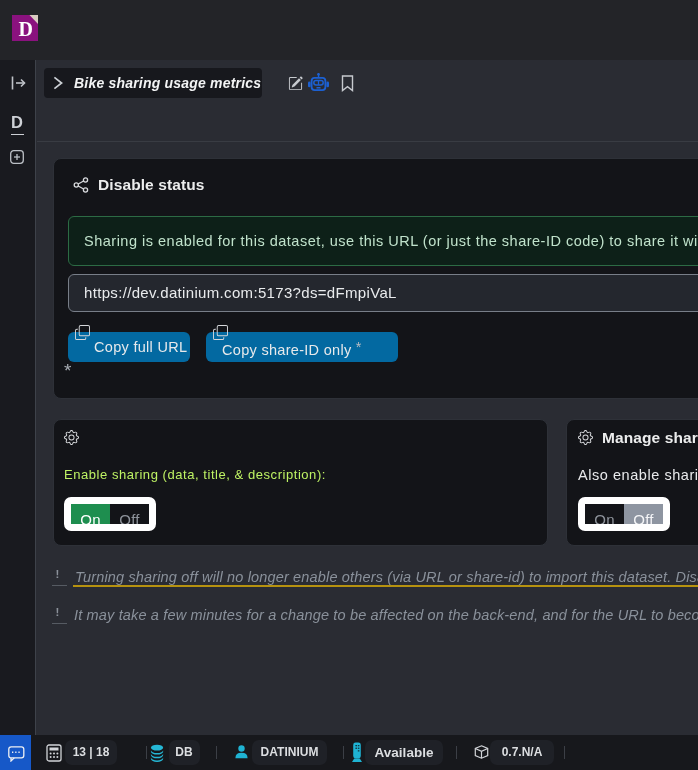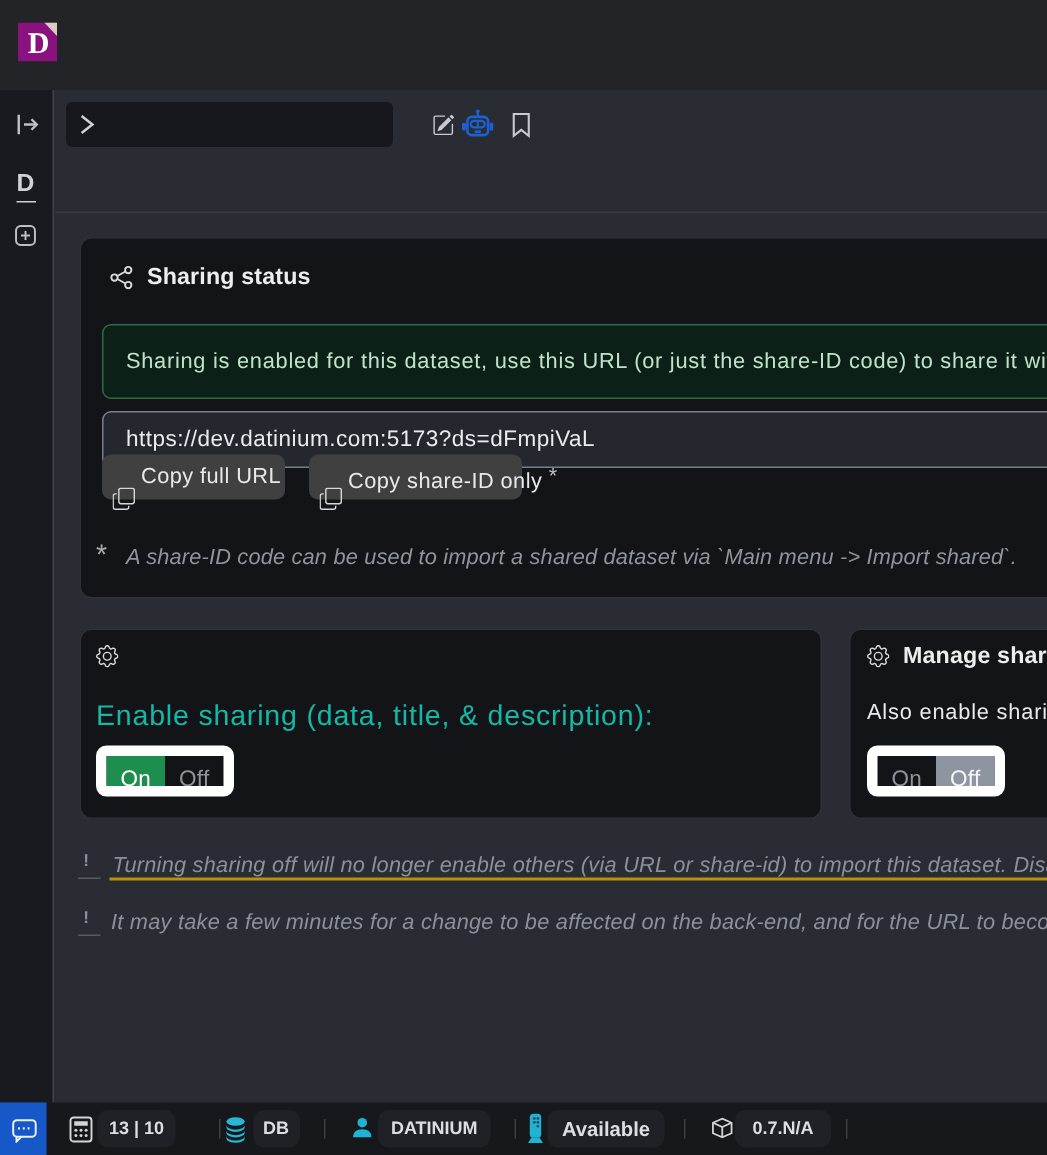--- a/index.html
+++ b/index.html
@@ -18,21 +18,21 @@
 #titlestrip{left:44px;top:68px;width:218px;height:30px;background:#17181d;border-radius:4px}
 #titletext{left:74px;top:68px;height:30px;line-height:30px;font-size:14px;font-weight:bold;font-style:italic;color:#f3f4f5;letter-spacing:0.2px}
 #divider{left:37px;top:141px;width:661px;height:1px;background:#393c43}
 .card{background:#131418;border:1px solid #2e3138;border-radius:8px}
 #card1{left:53px;top:158px;width:700px;height:241px}
 #card2{left:53px;top:419px;width:495px;height:127px}
 #card3{left:566px;top:419px;width:330px;height:127px}
 .cardtitle{font-size:15.5px;font-weight:bold;color:#eceded;letter-spacing:0.1px;white-space:nowrap}
 #greenbox{left:68px;top:216px;width:670px;height:50px;background:#0d2018;border:1px solid #2c6b44;border-radius:6px;line-height:48px;padding-left:15px;font-size:14.5px;color:#c0e2cb;letter-spacing:0.5px;white-space:nowrap;overflow:hidden}
 #urlinput{left:68px;top:274px;width:670px;height:38px;background:#24272e;border:1px solid #787e88;border-radius:6px;line-height:36px;padding-left:15px;font-size:15px;color:#e9ebed;letter-spacing:0.33px;white-space:nowrap;overflow:hidden}
-.btn{top:303px;height:30px;background:#404040;border-radius:6px;color:#e7e9eb;font-size:14.5px;letter-spacing:0.3px;line-height:30px;white-space:nowrap}
+.btn{top:332px;height:30px;background:#0369a1;border-radius:6px;color:#e7e9eb;font-size:14.5px;letter-spacing:0.3px;line-height:30px;white-space:nowrap}
 .toggle{top:497px;height:34px;border:7px solid #ffffff;border-radius:7px;overflow:hidden;display:flex}
 .tg{width:45px;height:32px;line-height:32px;text-align:center;font-size:15px;letter-spacing:0.2px}
 .tg.on-sel{background:#1e8e4f;color:#fff}
 .tg.off-sel{background:#8e95a1;color:#f4f5f7}
 .tg.unsel{color:#8e939b}
 .wtext{font-style:italic;font-size:14.5px;letter-spacing:0.16px;color:#8a919b;white-space:nowrap}
 .bang{font-size:11.5px;color:#8b919a;font-weight:bold}
 .bangline{width:15px;height:1px;background:#565b63}
 .ylw{height:2px;background:#b6920f}
 </style>
@@ -59,20 +59,21 @@
   <svg class="abs" style="left:10px;top:150px" width="14" height="14" viewBox="0 0 14 14" fill="none" stroke="#bcc0c6" stroke-width="1.3">
     <rect x="0.7" y="0.7" width="12.6" height="12.6" rx="3"></rect>
       <path d="M7 4 V10"></path>
       <path d="M4 7 H10"></path>
   </svg>
 
   <div class="abs" id="titlestrip"></div>
   <svg class="abs" style="left:50px;top:75px" width="16" height="16" viewBox="0 0 16 16" fill="none" stroke="#ccd0d5" stroke-width="1.7">
     <path d="M4.4 2.3 L11.6 8 L4.4 13.7"></path>
   </svg>
+  <div class="abs" id="titletext">Bike sharing usage metrics</div>
 
   <svg class="abs" style="left:288px;top:76px" width="15" height="15" viewBox="0 0 16 16" fill="#c7cacf">
     <path d="M15.502 1.94a.5.5 0 0 1 0 .706L14.459 3.69l-2-2L13.502.646a.5.5 0 0 1 .707 0l1.293 1.293zm-1.75 2.456-2-2L4.939 9.21a.5.5 0 0 0-.121.196l-.805 2.414a.25.25 0 0 0 .316.316l2.414-.805a.5.5 0 0 0 .196-.12l6.813-6.814z"></path>
     <path fill-rule="evenodd" d="M1 13.5A1.5 1.5 0 0 0 2.5 15h11a1.5 1.5 0 0 0 1.5-1.5v-6a.5.5 0 0 0-1 0v6a.5.5 0 0 1-.5.5h-11a.5.5 0 0 1-.5-.5v-11a.5.5 0 0 1 .5-.5H9a.5.5 0 0 0 0-1H2.5A1.5 1.5 0 0 0 1 2.5v11z"></path>
   </svg>
   <svg class="abs" style="left:307.5px;top:73px" width="21" height="19" viewBox="0 0 21 19">
     <g fill="#1c60d2">
       <rect x="9.8" y="1" width="1.5" height="3.4"></rect>
       <circle cx="10.5" cy="1.2" r="1.3"></circle>
       <rect x="0" y="8.6" width="2.6" height="5.6" rx="1.3"></rect>
@@ -92,42 +93,41 @@
   <div class="abs" id="divider"></div>
 
   <div class="abs card" id="card1"></div>
   <svg class="abs" style="left:73px;top:177px" width="16" height="16" viewBox="0 0 16 16" fill="none" stroke="#d8dadd" stroke-width="1.3">
     <circle cx="12.5" cy="3" r="2.1"></circle>
       <circle cx="3.3" cy="8" r="2.1"></circle>
       <circle cx="12.5" cy="13" r="2.1"></circle>
     <path d="M5.2 7 L10.6 4"></path>
       <path d="M5.2 9 L10.6 12"></path>
   </svg>
-  <div class="abs cardtitle" style="left:98px;top:176px">Sharing status</div>
+  <div class="abs cardtitle" style="left:98px;top:176px">Disable status</div>
   <div class="abs" id="greenbox">Sharing is enabled for this dataset, use this URL (or just the share-ID code) to share it with others.</div>
   <div class="abs" id="urlinput">https://dev.datinium.com:5173?ds=dFmpiVaL</div>
 
   <div class="abs btn" style="left:68px;width:122px;padding-left:26px">Copy full URL</div>
-  <div class="abs btn" style="left:206px;width:142px;padding-left:26px">Copy share-ID only <span style="color:#b9bdc3;vertical-align:3px">*</span></div>
+  <div class="abs btn" style="left:206px;width:192px;padding-left:16px">Copy share-ID only <span style="color:#b9bdc3;vertical-align:3px">*</span></div>
   <svg class="abs" style="left:75px;top:325px" width="15" height="15" viewBox="0 0 16 16" fill="#d5d7da">
     <path d="M4 2a2 2 0 0 1 2-2h8a2 2 0 0 1 2 2v8a2 2 0 0 1-2 2H6a2 2 0 0 1-2-2V2Zm2-1a1 1 0 0 0-1 1v8a1 1 0 0 0 1 1h8a1 1 0 0 0 1-1V2a1 1 0 0 0-1-1H6ZM2 5a1 1 0 0 0-1 1v8a1 1 0 0 0 1 1h8a1 1 0 0 0 1-1v-1h1v1a2 2 0 0 1-2 2H2a2 2 0 0 1-2-2V6a2 2 0 0 1 2-2h1v1H2Z"></path>
   </svg>
   <svg class="abs" style="left:213px;top:325px" width="15" height="15" viewBox="0 0 16 16" fill="#d5d7da">
     <path d="M4 2a2 2 0 0 1 2-2h8a2 2 0 0 1 2 2v8a2 2 0 0 1-2 2H6a2 2 0 0 1-2-2V2Zm2-1a1 1 0 0 0-1 1v8a1 1 0 0 0 1 1h8a1 1 0 0 0 1-1V2a1 1 0 0 0-1-1H6ZM2 5a1 1 0 0 0-1 1v8a1 1 0 0 0 1 1h8a1 1 0 0 0 1-1v-1h1v1a2 2 0 0 1-2 2H2a2 2 0 0 1-2-2V6a2 2 0 0 1 2-2h1v1H2Z"></path>
   </svg>
 
   <div class="abs" style="left:64px;top:360px;font-size:19px;color:#a9aeb5">*</div>
-  <div class="abs" style="left:84px;top:364px;font-size:14.5px;letter-spacing:0.13px;font-style:italic;color:#8f949d;white-space:nowrap">A share-ID code can be used to import a shared dataset via `Main menu -&gt; Import shared`.</div>
 
   <div class="abs card" id="card2"></div>
   <svg class="abs gear" style="left:64px;top:430px" width="15" height="15" viewBox="0 0 16 16" fill="#d8dadd">
     <path d="M8 4.754a3.246 3.246 0 1 0 0 6.492 3.246 3.246 0 0 0 0-6.492zM5.754 8a2.246 2.246 0 1 1 4.492 0 2.246 2.246 0 0 1-4.492 0z"></path>
     <path d="M9.796 1.343c-.527-1.79-3.065-1.79-3.592 0l-.094.319a.873.873 0 0 1-1.255.52l-.292-.16c-1.64-.892-3.433.902-2.54 2.541l.159.292a.873.873 0 0 1-.52 1.255l-.319.094c-1.79.527-1.79 3.065 0 3.592l.319.094a.873.873 0 0 1 .52 1.255l-.16.292c-.892 1.64.901 3.434 2.541 2.54l.292-.159a.873.873 0 0 1 1.255.52l.094.319c.527 1.79 3.065 1.79 3.592 0l.094-.319a.873.873 0 0 1 1.255-.52l.292.16c1.64.893 3.434-.902 2.54-2.541l-.159-.292a.873.873 0 0 1 .52-1.255l.319-.094c1.79-.527 1.79-3.065 0-3.592l-.319-.094a.873.873 0 0 1-.52-1.255l.16-.292c.893-1.64-.902-3.433-2.541-2.54l-.292.159a.873.873 0 0 1-1.255-.52l-.094-.319zm-2.633.283c.246-.835 1.428-.835 1.674 0l.094.319a1.873 1.873 0 0 0 2.693 1.115l.291-.16c.764-.415 1.6.42 1.184 1.185l-.159.292a1.873 1.873 0 0 0 1.116 2.692l.318.094c.835.246.835 1.428 0 1.674l-.319.094a1.873 1.873 0 0 0-1.115 2.693l.16.291c.415.764-.42 1.6-1.185 1.184l-.291-.159a1.873 1.873 0 0 0-2.693 1.116l-.094.318c-.246.835-1.428.835-1.674 0l-.094-.319a1.873 1.873 0 0 0-2.692-1.115l-.292.16c-.764.415-1.6-.42-1.184-1.185l.159-.291A1.873 1.873 0 0 0 1.945 8.93l-.319-.094c-.835-.246-.835-1.428 0-1.674l.319-.094A1.873 1.873 0 0 0 3.06 4.377l-.16-.292c-.415-.764.42-1.6 1.185-1.184l.292.159a1.873 1.873 0 0 0 2.692-1.115l.094-.319z"></path>
   </svg>
-  <div class="abs" style="left:64px;top:467px;font-size:19px;letter-spacing:0.55px;color:#14b8a6;white-space:nowrap">Enable sharing (data, title, &amp; description):</div>
+  <div class="abs" style="left:64px;top:467px;font-size:13px;letter-spacing:0.55px;color:#bef264;white-space:nowrap">Enable sharing (data, title, &amp; description):</div>
   <div class="abs toggle" style="left:64px;width:92px">
     <div class="tg on-sel">On</div>
       <div class="tg unsel">Off</div>
   </div>
 
   <div class="abs card" id="card3"></div>
   <svg class="abs gear" style="left:578px;top:430px" width="15" height="15" viewBox="0 0 16 16" fill="#d8dadd">
     <path d="M8 4.754a3.246 3.246 0 1 0 0 6.492 3.246 3.246 0 0 0 0-6.492zM5.754 8a2.246 2.246 0 1 1 4.492 0 2.246 2.246 0 0 1-4.492 0z"></path>
     <path d="M9.796 1.343c-.527-1.79-3.065-1.79-3.592 0l-.094.319a.873.873 0 0 1-1.255.52l-.292-.16c-1.64-.892-3.433.902-2.54 2.541l.159.292a.873.873 0 0 1-.52 1.255l-.319.094c-1.79.527-1.79 3.065 0 3.592l.319.094a.873.873 0 0 1 .52 1.255l-.16.292c-.892 1.64.901 3.434 2.541 2.54l.292-.159a.873.873 0 0 1 1.255.52l.094.319c.527 1.79 3.065 1.79 3.592 0l.094-.319a.873.873 0 0 1 1.255-.52l.292.16c1.64.893 3.434-.902 2.54-2.541l-.159-.292a.873.873 0 0 1 .52-1.255l.319-.094c1.79-.527 1.79-3.065 0-3.592l-.319-.094a.873.873 0 0 1-.52-1.255l.16-.292c.893-1.64-.902-3.433-2.541-2.54l-.292.159a.873.873 0 0 1-1.255-.52l-.094-.319zm-2.633.283c.246-.835 1.428-.835 1.674 0l.094.319a1.873 1.873 0 0 0 2.693 1.115l.291-.16c.764-.415 1.6.42 1.184 1.185l-.159.292a1.873 1.873 0 0 0 1.116 2.692l.318.094c.835.246.835 1.428 0 1.674l-.319.094a1.873 1.873 0 0 0-1.115 2.693l.16.291c.415.764-.42 1.6-1.185 1.184l-.291-.159a1.873 1.873 0 0 0-2.693 1.116l-.094.318c-.246.835-1.428.835-1.674 0l-.094-.319a1.873 1.873 0 0 0-2.692-1.115l-.292.16c-.764.415-1.6-.42-1.184-1.185l.159-.291A1.873 1.873 0 0 0 1.945 8.93l-.319-.094c-.835-.246-.835-1.428 0-1.674l.319-.094A1.873 1.873 0 0 0 3.06 4.377l-.16-.292c-.415-.764.42-1.6 1.185-1.184l.292.159a1.873 1.873 0 0 0 2.692-1.115l.094-.319z"></path>
   </svg>
@@ -160,21 +160,21 @@
     <rect x="3.5" y="3.5" width="9" height="3" fill="#d2d4d8" stroke="none"></rect>
     <g fill="#d2d4d8" stroke="none">
       <circle cx="4.6" cy="9.5" r="1"></circle>
         <circle cx="8" cy="9.5" r="1"></circle>
         <circle cx="11.4" cy="9.5" r="1"></circle>
       <circle cx="4.6" cy="13" r="1"></circle>
         <circle cx="8" cy="13" r="1"></circle>
         <circle cx="11.4" cy="13" r="1"></circle>
     </g>
   </svg>
-  <div class="abs pill" style="left:65px;width:52px">13 | 10</div>
+  <div class="abs pill" style="left:65px;width:52px">13 | 18</div>
   <div class="abs sep" style="left:145.5px"></div>
 
   <svg class="abs" style="left:150px;top:744px" width="15" height="18" viewBox="0 0 16 18" fill="#25b7d5">
     <ellipse cx="7.5" cy="3.3" rx="6.5" ry="3.1"></ellipse>
     <path d="M1 6 A 6.5 3.1 0 0 0 14 6 V7.6 A 6.5 3.1 0 0 1 1 7.6 Z"></path>
     <path d="M1 9.9 A 6.5 3.1 0 0 0 14 9.9 V11.5 A 6.5 3.1 0 0 1 1 11.5 Z"></path>
     <path d="M1 13.8 A 6.5 3.1 0 0 0 14 13.8 V15.4 A 6.5 3.1 0 0 1 1 15.4 Z"></path>
   </svg>
   <div class="abs pill" style="left:168.5px;width:31px">DB</div>
   <div class="abs sep" style="left:216px"></div>

